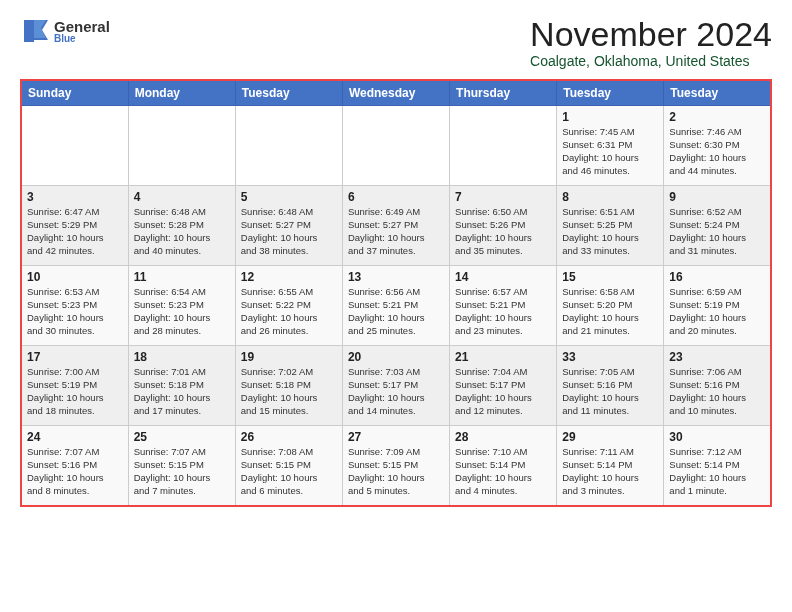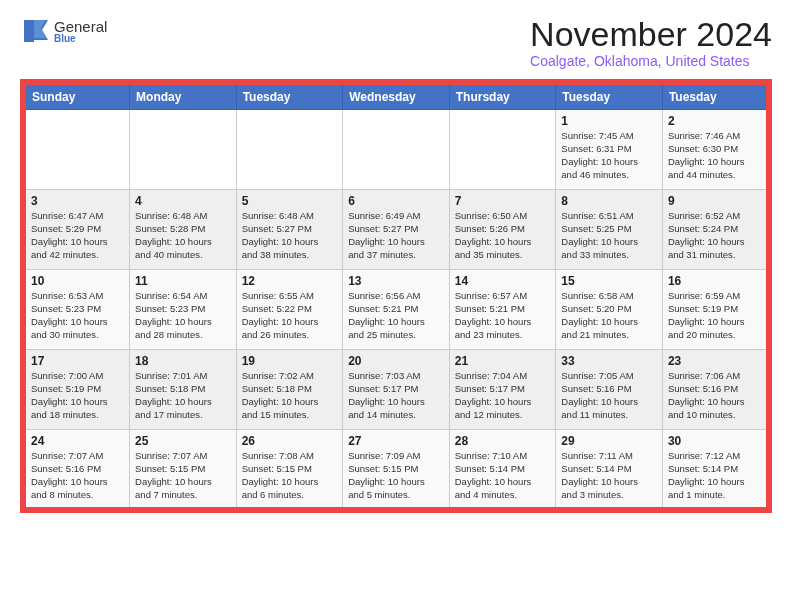--- a/index.html
+++ b/index.html
@@ -25,26 +25,26 @@
       text-align: left;
     }
     .month-title {
       font-size: 34px;
       font-weight: normal;
       color: #222;
       line-height: 1.1;
     }
     .subtitle {
       font-size: 14px;
-      color: #8b5cf6;
+      color: #14532d;
     }
     .calendar {
       width: 100%;
       border-collapse: collapse;
-      border: 6px solid #ef4444;
+      border: 2px solid #ef4444;
     }
     .calendar thead tr th {
       background: #4472C4;
       color: #fff;
       font-size: 12px;
       font-weight: bold;
       padding: 5px 6px;
       border: 1px solid #3a62b0;
       text-align: left;
     }
@@ -88,21 +88,21 @@
       width: 30px;
       height: 30px;
     }
     .logo-name {
       display: flex;
       flex-direction: column;
       line-height: 1.0;
     }
     .logo-general {
       font-size: 15px;
-      font-weight: normal;
+      font-weight: bold;
       color: #333;
     }
     .logo-blue {
       font-size: 10px;
       font-weight: bold;
       color: #4472C4;
     }
   </style>
 </head>
 <body>

